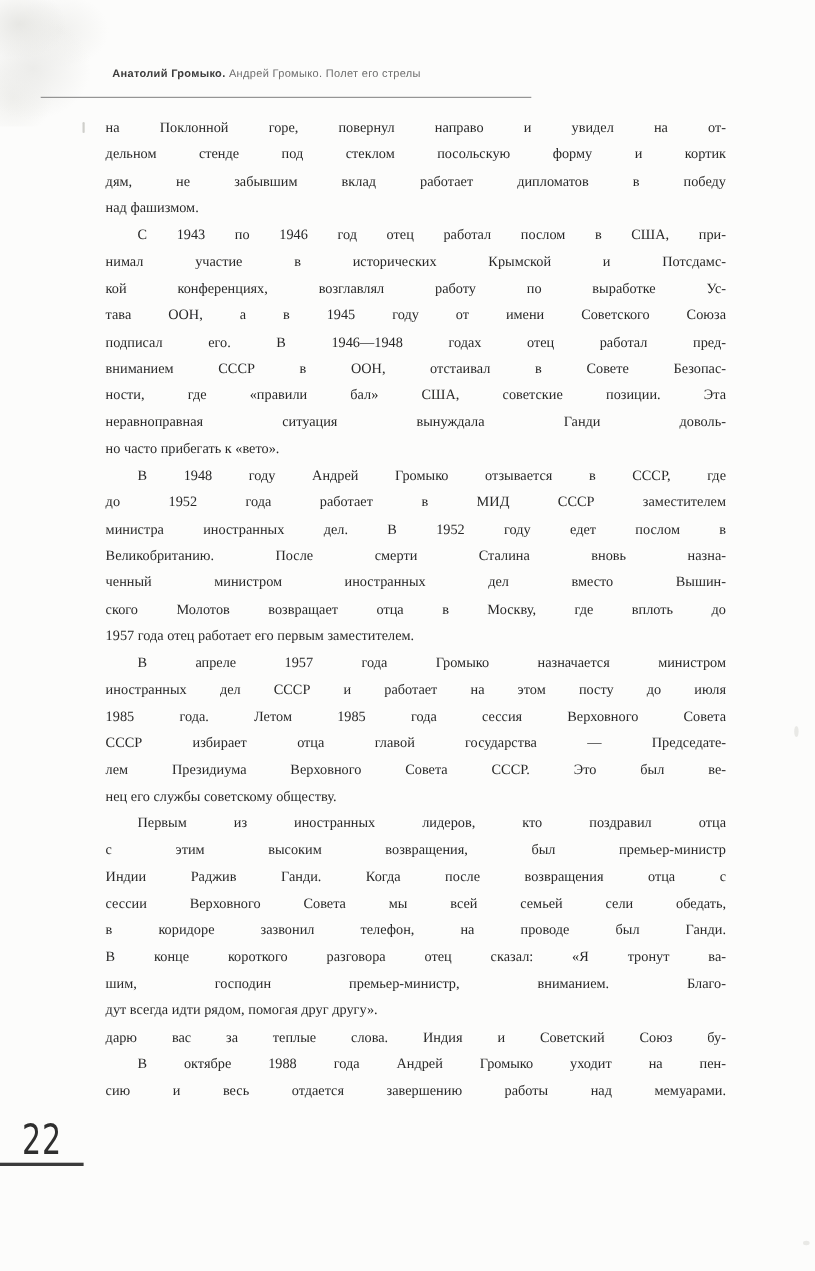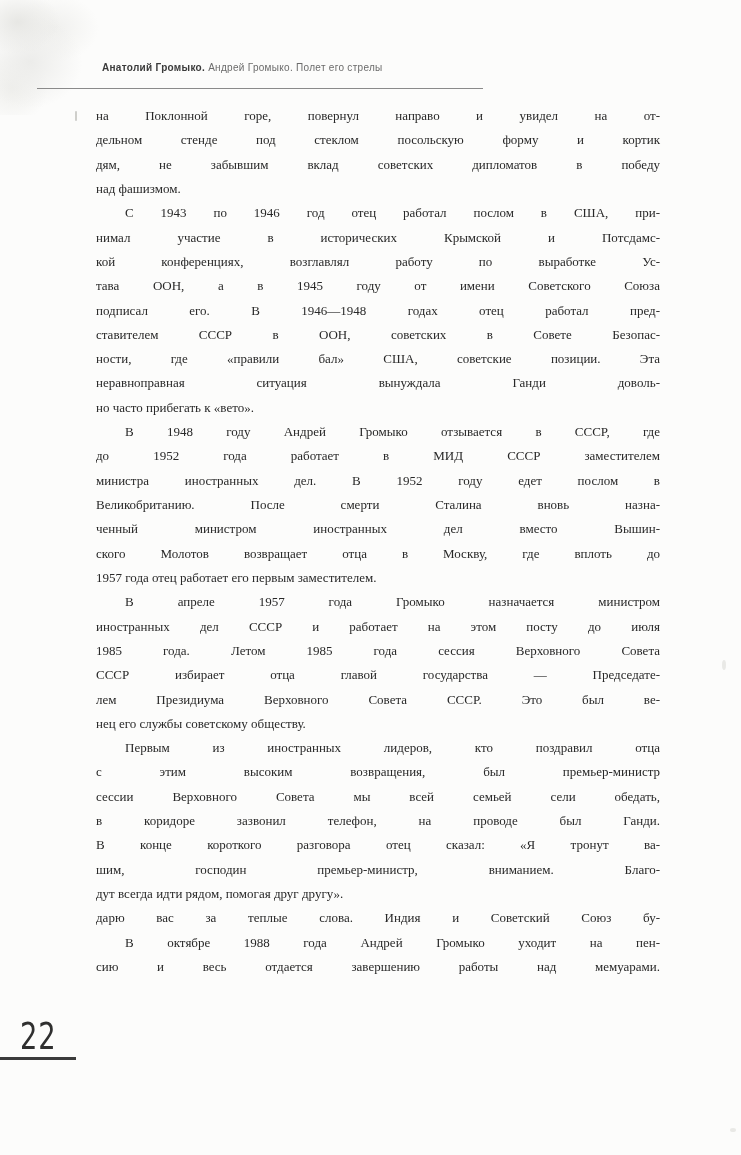--- a/index.html
+++ b/index.html
@@ -113,30 +113,30 @@
   <div class="speck s1"></div>
   <div class="speck s2"></div>
 
   <div class="running-header"><span class="author">Анатолий Громыко.</span><span class="title"> Андрей Громыко. Полет его стрелы</span></div>
   <div class="header-rule"></div>
 
   <main class="body-text">
       <div class="para">
         <div class="line">на Поклонной горе, повернул направо и увидел на от-</div>
         <div class="line">дельном стенде под стеклом посольскую форму и кортик</div>
-        <div class="line">дям, не забывшим вклад советских дипломатов в победу</div>
+        <div class="line">дям, не забывшим вклад работает дипломатов в победу</div>
         <div class="line last">над фашизмом.</div>
       </div>
       <div class="para">
         <div class="line indent">С 1943 по 1946 год отец работал послом в США, при-</div>
         <div class="line">нимал участие в исторических Крымской и Потсдамс-</div>
         <div class="line">кой конференциях, возглавлял работу по выработке Ус-</div>
         <div class="line">тава ООН, а в 1945 году от имени Советского Союза</div>
         <div class="line">подписал его. В 1946—1948 годах отец работал пред-</div>
-        <div class="line">ставителем СССР в ООН, советских в Совете Безопас-</div>
+        <div class="line">вниманием СССР в ООН, отстаивал в Совете Безопас-</div>
         <div class="line">ности, где «правили бал» США, советские позиции. Эта</div>
         <div class="line">неравноправная ситуация вынуждала Ганди доволь-</div>
         <div class="line last">но часто прибегать к «вето».</div>
       </div>
       <div class="para">
         <div class="line indent">В 1948 году Андрей Громыко отзывается в СССР, где</div>
         <div class="line">до 1952 года работает в МИД СССР заместителем</div>
         <div class="line">министра иностранных дел. В 1952 году едет послом в</div>
         <div class="line">Великобританию. После смерти Сталина вновь назна-</div>
         <div class="line">ченный министром иностранных дел вместо Вышин-</div>
@@ -147,20 +147,21 @@
         <div class="line indent">В апреле 1957 года Громыко назначается министром</div>
         <div class="line">иностранных дел СССР и работает на этом посту до июля</div>
         <div class="line">1985 года. Летом 1985 года сессия Верховного Совета</div>
         <div class="line">СССР избирает отца главой государства — Председате-</div>
         <div class="line">лем Президиума Верховного Совета СССР. Это был ве-</div>
         <div class="line last">нец его службы советскому обществу.</div>
       </div>
       <div class="para">
         <div class="line indent">Первым из иностранных лидеров, кто поздравил отца</div>
         <div class="line">с этим высоким возвращения, был премьер-министр</div>
+        <div class="line">Индии Раджив Ганди. Когда после возвращения отца с</div>
         <div class="line">сессии Верховного Совета мы всей семьей сели обедать,</div>
         <div class="line">в коридоре зазвонил телефон, на проводе был Ганди.</div>
         <div class="line">В конце короткого разговора отец сказал: «Я тронут ва-</div>
         <div class="line">шим, господин премьер-министр, вниманием. Благо-</div>
         <div class="line last">дут всегда идти рядом, помогая друг другу».</div>
         <div class="line">дарю вас за теплые слова. Индия и Советский Союз бу-</div>
       </div>
       <div class="para">
         <div class="line indent">В октябре 1988 года Андрей Громыко уходит на пен-</div>
         <div class="line">сию и весь отдается завершению работы над мемуарами.</div>

